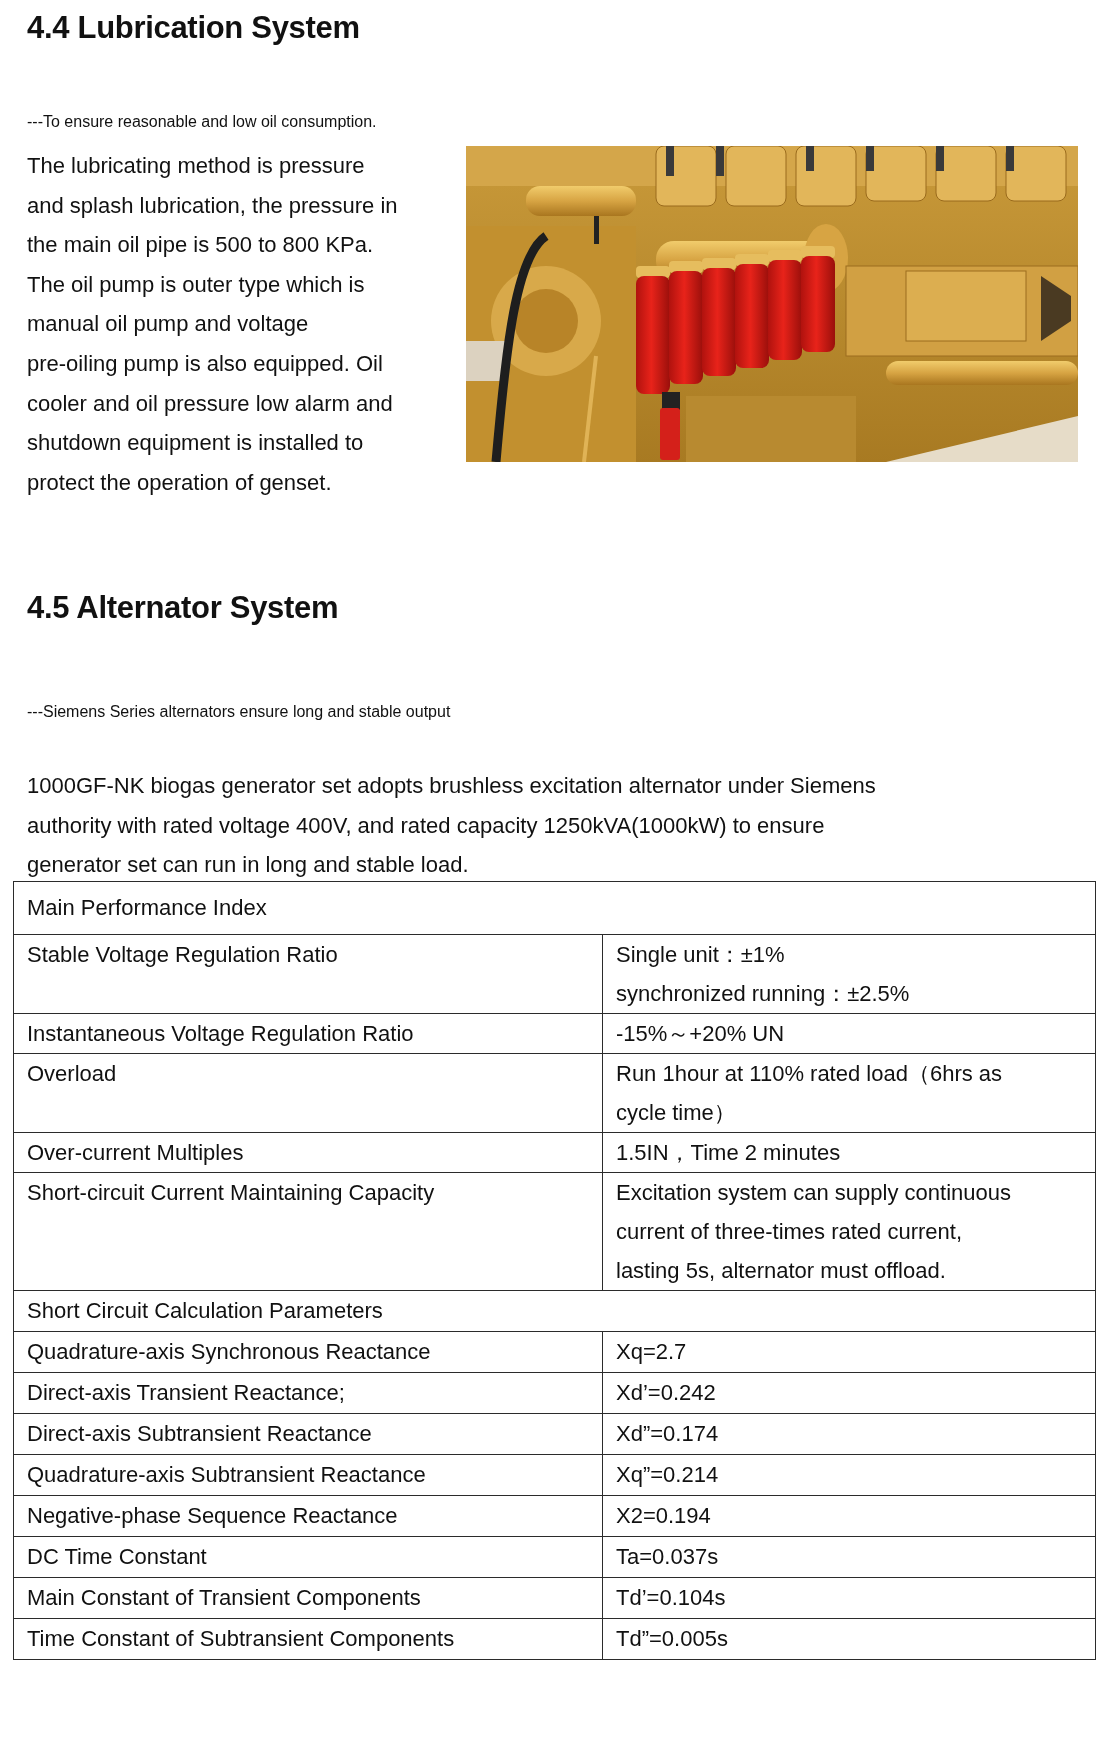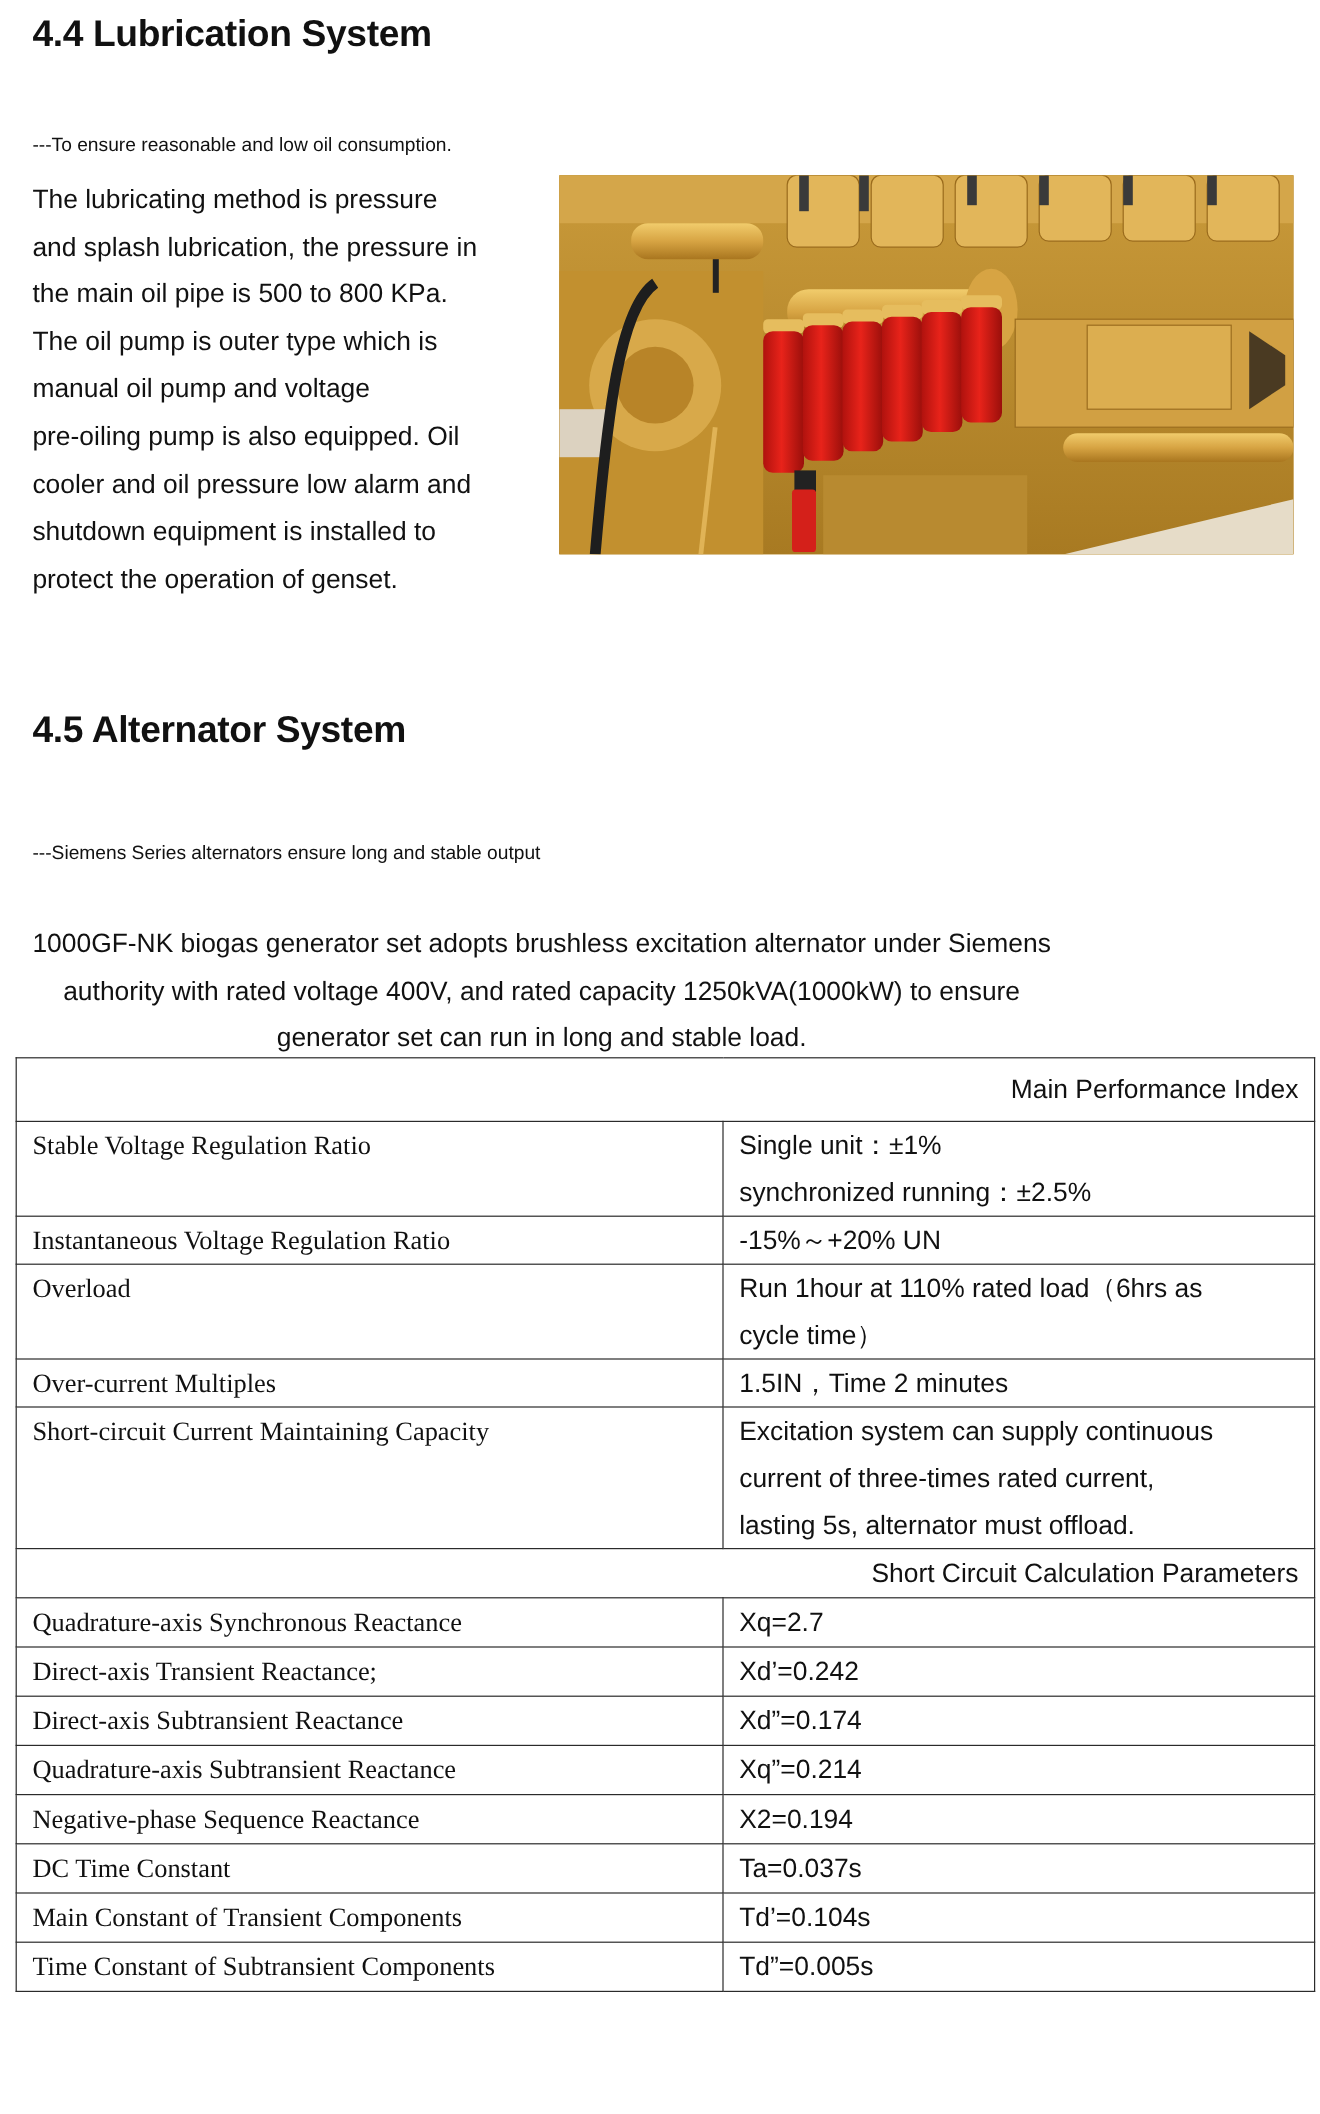--- a/index.html
+++ b/index.html
@@ -10,37 +10,37 @@
     }
     .h { position: absolute; left: 27px; margin: 0; font-weight: bold; font-size: 31px; letter-spacing: -0.3px; color: #111; }
     #h44 { top: 10px; }
     #h45 { top: 590px; }
     .line { position: absolute; left: 27px; margin: 0; font-size: 16px; line-height: 28px; white-space: nowrap; color: #111; }
     .intro { top: 108px; }
     .para1 { position: absolute; left: 27px; top: 146px; margin: 0; font-size: 22px; line-height: 39.6px; width: 430px; }
     .para1 span { display: block; white-space: nowrap; }
     .siemens { top: 698px; }
     .para2 { position: absolute; left: 27px; top: 766px; margin: 0; font-size: 22px; line-height: 39.5px; }
-    .para2 span { display: block; white-space: nowrap; text-align: center; }
+    .para2 span { display: block; white-space: nowrap; }
 
     .photo {
       position: absolute; left: 466px; top: 146px; width: 612px; height: 316px;
       overflow: hidden; background: #b98a2a;
     }
 
     table.spec {
       position: absolute; left: 13px; top: 881px; width: 1083px;
       border-collapse: collapse; font-size: 22px; color: #111;
     }
     table.spec td {
       border: 1.5px solid #2b2b2b; padding: 0 13px; vertical-align: top;
       line-height: 39px;
     }
-    table.spec td.k { width: 562px; font-family: Liberation Serif, serif; }
-    table.spec td.head { text-align: right; }
+    table.spec td.k { width: 562px; }
+    table.spec td.head { text-align: left; }
     tr.tall-head td { height: 52px; vertical-align: middle; line-height: 40px; }
     tr.r2 td { height: 78px; padding-top: 0; }
     tr.r1 td { height: 39px; }
     tr.r3 td { height: 117px; }
     tr.sc td { height: 40px; }
     .vline { display: block; }
   </style>
 </head>
 <body>
 

